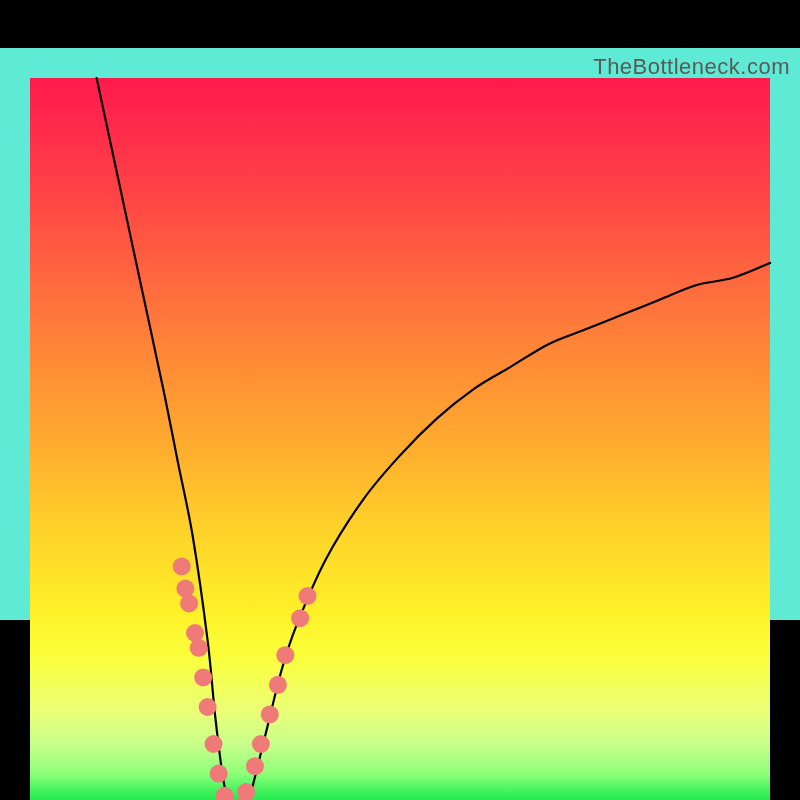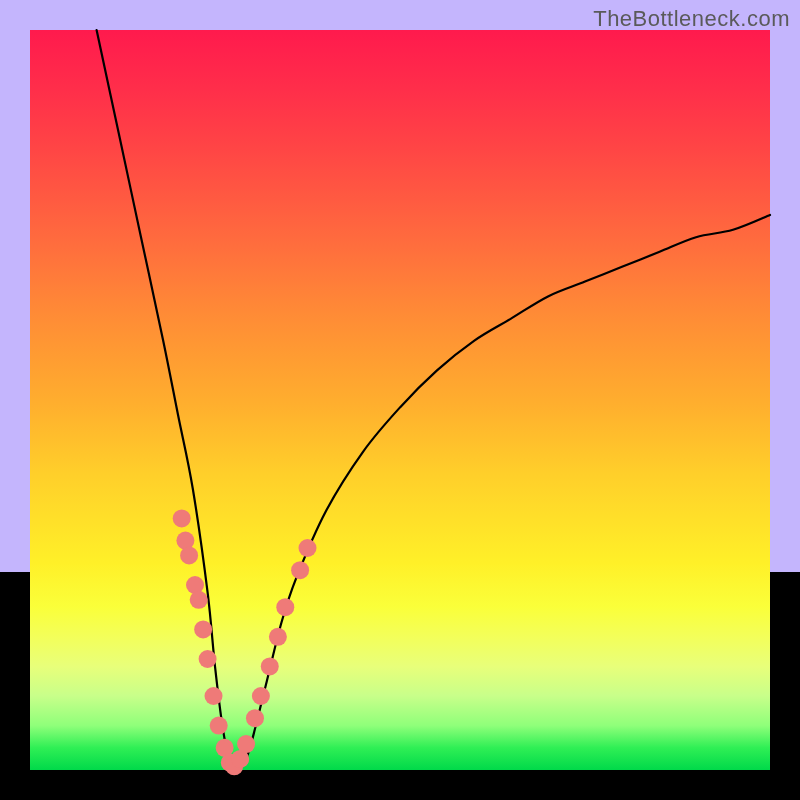--- a/index.html
+++ b/index.html
@@ -8,21 +8,22 @@
     width: 800px;
     height: 800px;
     overflow: hidden;
     background: #000;
     font-family: Arial, Helvetica, sans-serif;
   }
   .frame {
     position: relative;
     width: 800px;
     height: 572px;
-    background: #c4b5fd;
+    background: #5eead4;
+    margin-top: 48px;
   }
   .plot-area {
     position: absolute;
     left: 30px;
     top: 30px;
     width: 740px;
     height: 740px;
     background: linear-gradient(to bottom,
       #ff1a4d 0%,
       #ff2e4a 8%,

